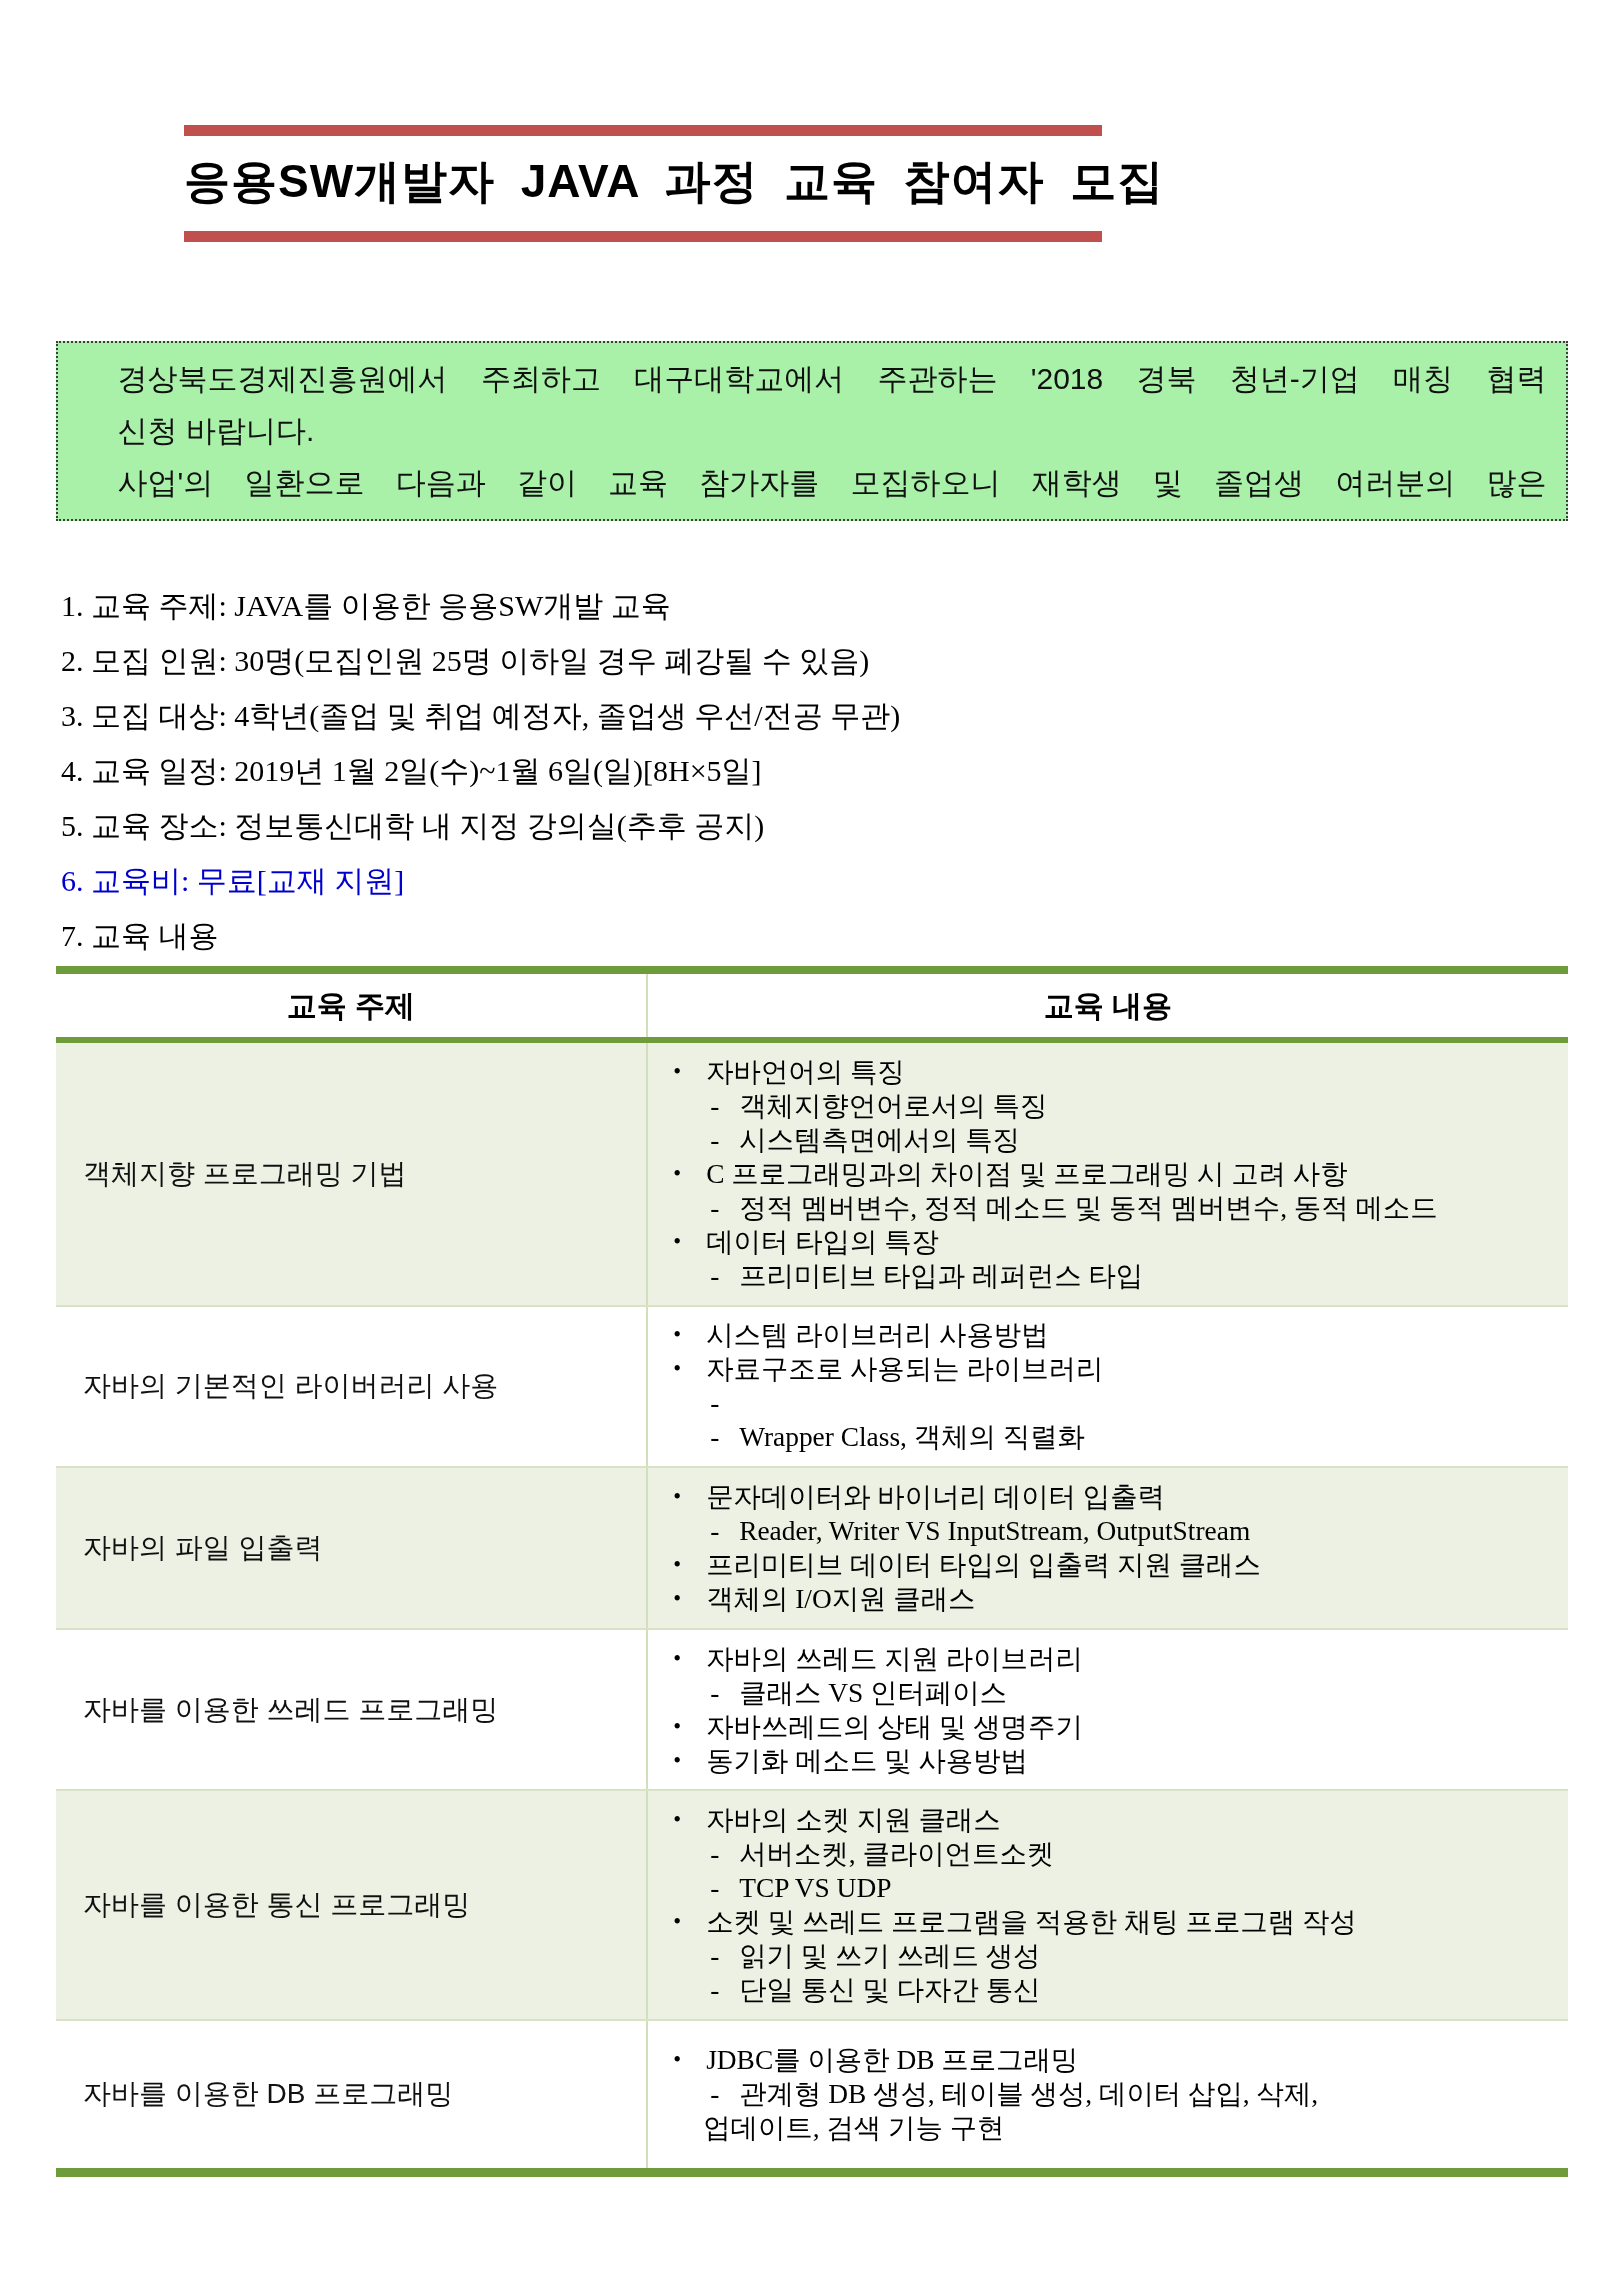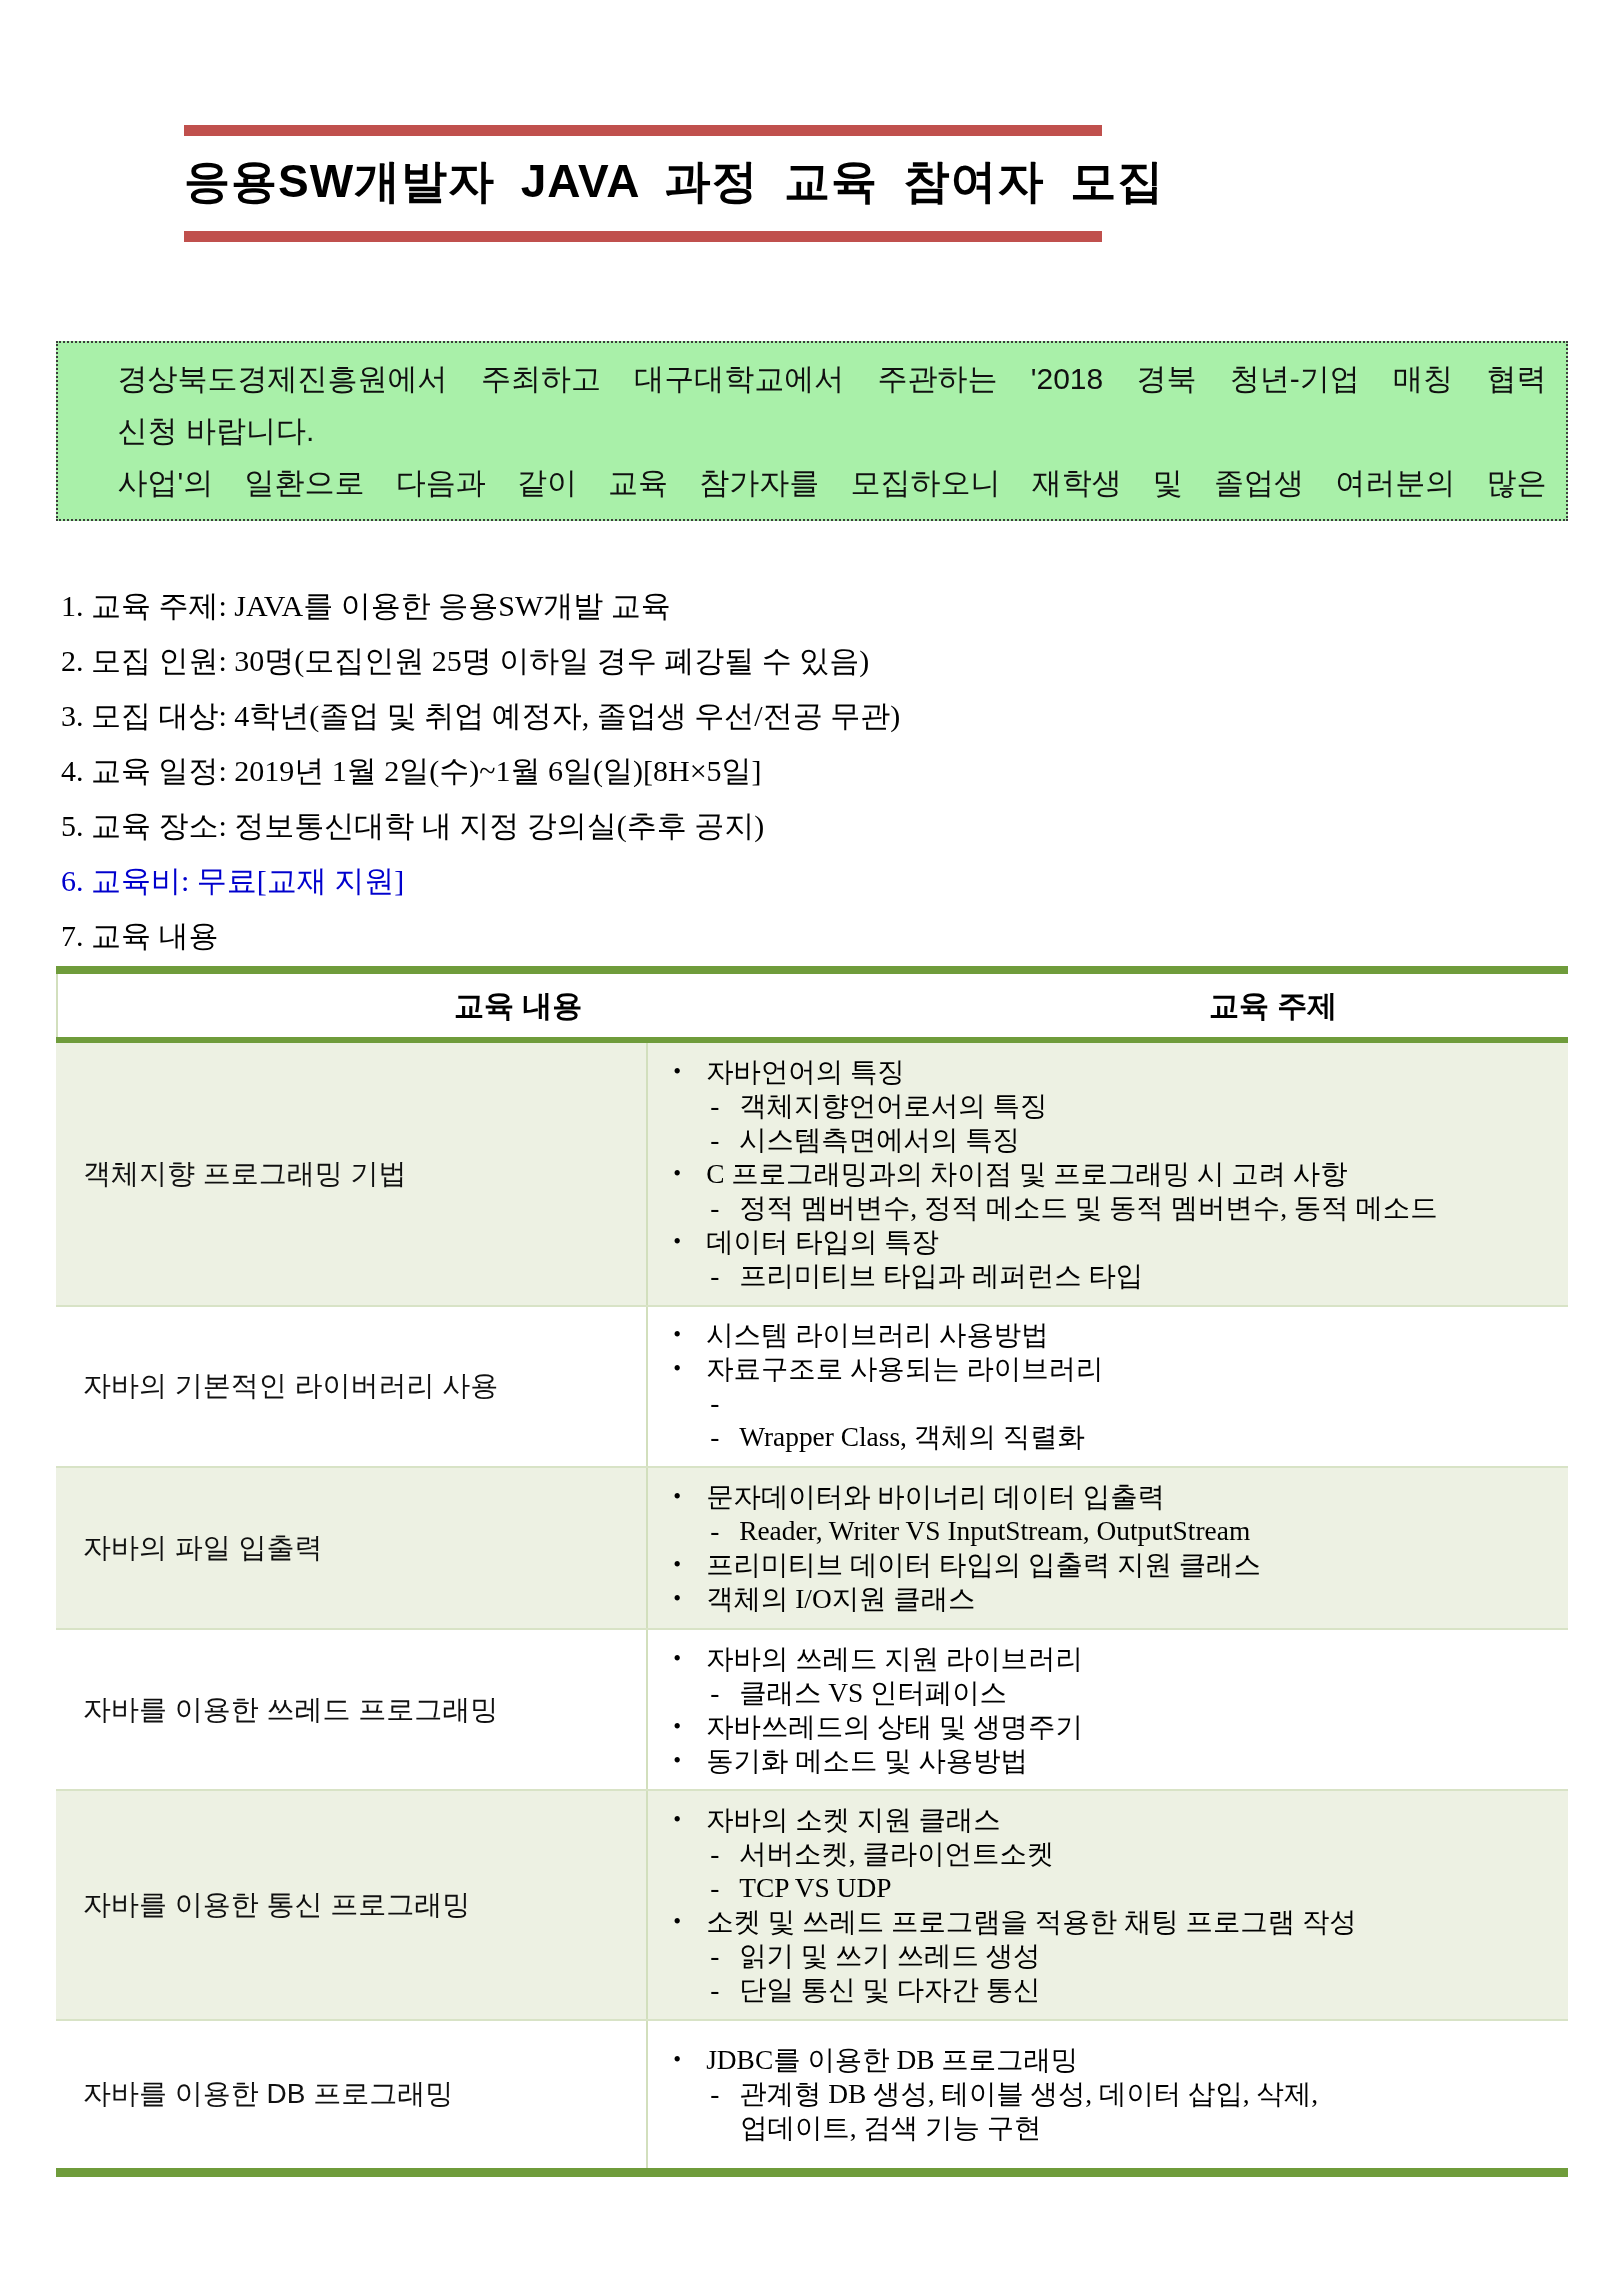--- a/index.html
+++ b/index.html
@@ -43,21 +43,21 @@
   .topic-cell{display:flex;align-items:center;padding-left:27px;box-sizing:border-box;
     font-family:"Liberation Sans","DejaVu Sans",sans-serif;font-size:28px;color:#101010;}
   .content-cell{border-left:2px solid #d2dfbd;box-sizing:border-box;
     padding:11.8px 7.8px 11.8px 25.5px;font-size:27.4px;min-height:147px;
     display:flex;flex-direction:column;justify-content:center;}
   .c-line{display:flex;line-height:34px;white-space:nowrap;}
   .c-line .marker{flex:0 0 33px;}
   .c-line.lv1 .marker{font-size:22.5px;line-height:34px;}
   .c-line.lv2{margin-left:37px;}
   .c-line.lv2 .marker{flex:0 0 29px;}
-  .c-line.lv0{margin-left:67px;}
+  .c-line.lv0{margin-left:30px;}
   .c-line.lv0 .marker{flex:0 0 0;}
 </style>
 </head>
 <body>
 
 <div class="page">
 
   <div class="title-block">
     <div class="title-rule"></div>
     <div class="page-title">응용SW개발자 JAVA 과정 교육 참여자 모집</div>
@@ -75,22 +75,22 @@
       <div class="info-item">2. 모집 인원: 30명(모집인원 25명 이하일 경우 폐강될 수 있음)</div>
       <div class="info-item">3. 모집 대상: 4학년(졸업 및 취업 예정자, 졸업생 우선/전공 무관)</div>
       <div class="info-item">4. 교육 일정: 2019년 1월 2일(수)~1월 6일(일)[8H×5일]</div>
       <div class="info-item">5. 교육 장소: 정보통신대학 내 지정 강의실(추후 공지)</div>
       <div class="info-item accent">6. 교육비: 무료[교재 지원]</div>
       <div class="info-item">7. 교육 내용</div>
     </div>
 
   <div class="course-table">
     <div class="t-header">
+      <div class="t-hcell t-col1">교육 주제</div>
       <div class="t-hcell t-col2">교육 내용</div>
-      <div class="t-hcell t-col1">교육 주제</div>
     </div>
     <div id="table-body">
         <div class="t-row shaded">
           <div class="t-cell t-col1 topic-cell">
             <span>객체지향 프로그래밍 기법</span>
           </div>
           <div class="t-cell t-col2 content-cell">
             <div class="c-line lv1">
               <span class="marker">•</span>
               <span class="txt">자바언어의 특징</span>

